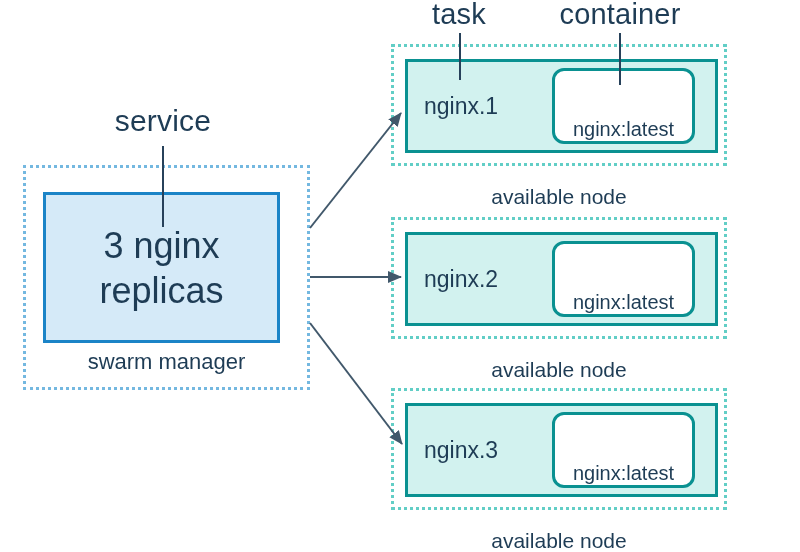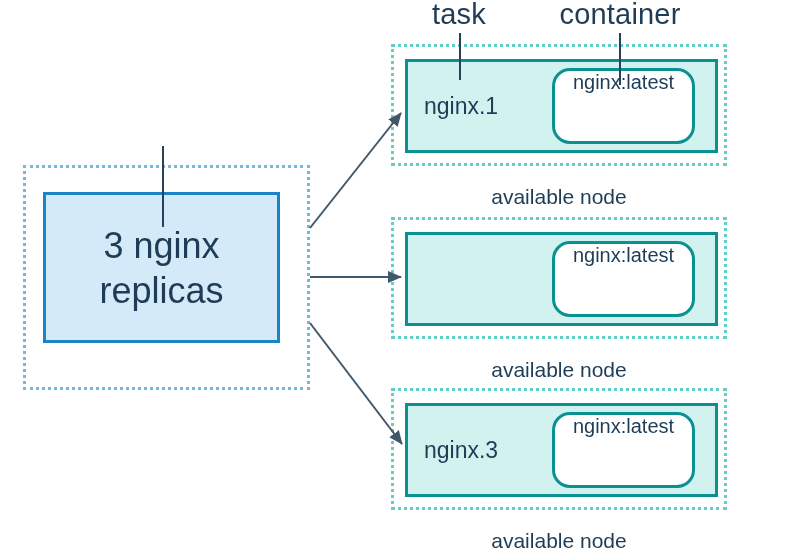--- a/index.html
+++ b/index.html
@@ -74,22 +74,22 @@
   }
   .task-name{
     margin-left:16px;
     font-size:23px;
   }
   .container-box{
     margin-left:auto;margin-right:20px;
     width:143px;height:76px;
     background:#ffffff;
     border:3px solid var(--teal-border);
-    border-radius:18px;
-    display:flex;align-items:flex-start;justify-content:center;
+    border-radius:12px;
+    display:flex;align-items:flex-end;justify-content:center;
     font-size:20px;
   }
   .node-caption{
     margin-top:19px;
     text-align:center;
     font-size:21px;
   }
 </style>
 </head>
 <body>
@@ -103,43 +103,46 @@
       </marker>
     </defs>
     <line x1="163" y1="146" x2="163" y2="227" style="stroke:var(--pointer-line,#27415a)" stroke-width="2"></line>
     <line x1="460" y1="33" x2="460" y2="80" style="stroke:var(--pointer-line,#27415a)" stroke-width="2"></line>
     <line x1="620" y1="33" x2="620" y2="85" style="stroke:var(--pointer-line,#27415a)" stroke-width="2"></line>
     <line x1="310" y1="228" x2="401" y2="113" style="stroke:var(--arrow,#41586b)" stroke-width="2" marker-end="url(#arrowhead)"></line>
     <line x1="310" y1="277" x2="401" y2="277" style="stroke:var(--arrow,#41586b)" stroke-width="2" marker-end="url(#arrowhead)"></line>
     <line x1="310" y1="323" x2="402" y2="444" style="stroke:var(--arrow,#41586b)" stroke-width="2" marker-end="url(#arrowhead)"></line>
   </svg>
 
+  <div class="float-label service-label">service</div>
   <div class="float-label task-label">task</div>
   <div class="float-label container-label">container</div>
 
   <div class="manager-outer">
     <div class="service-box">3 nginx
 replicas</div>
+    <div class="manager-caption">swarm manager</div>
   </div>
 
   <div class="node node-1">
     <div class="node-dotted">
       <div class="task-box">
         <span class="task-name">nginx.1</span>
         <div class="container-box">
           <span>nginx:latest</span>
         </div>
       </div>
     </div>
     <div class="node-caption">available node</div>
   </div>
 
   <div class="node node-2">
     <div class="node-dotted">
       <div class="task-box">
+        <span class="task-name">nginx.2</span>
         <div class="container-box">
           <span>nginx:latest</span>
         </div>
       </div>
     </div>
     <div class="node-caption">available node</div>
   </div>
 
   <div class="node node-3">
     <div class="node-dotted">

